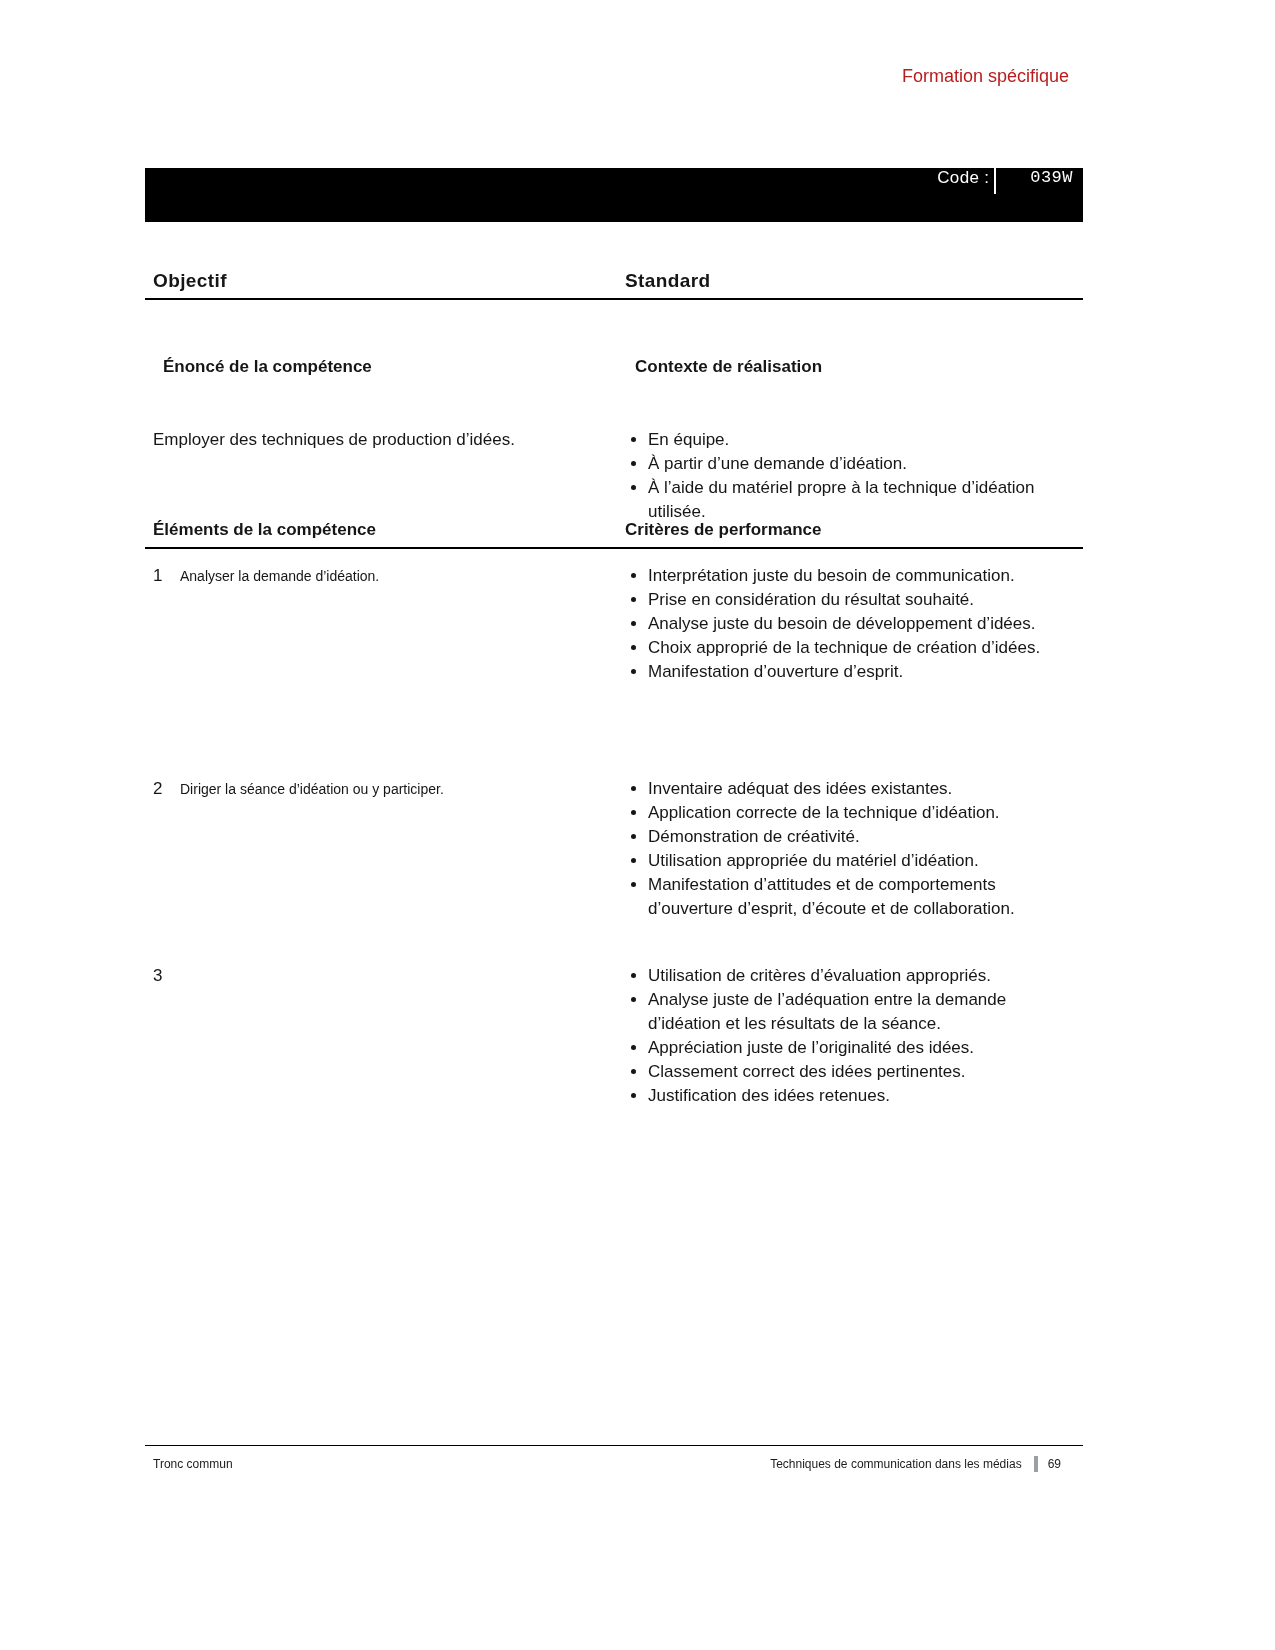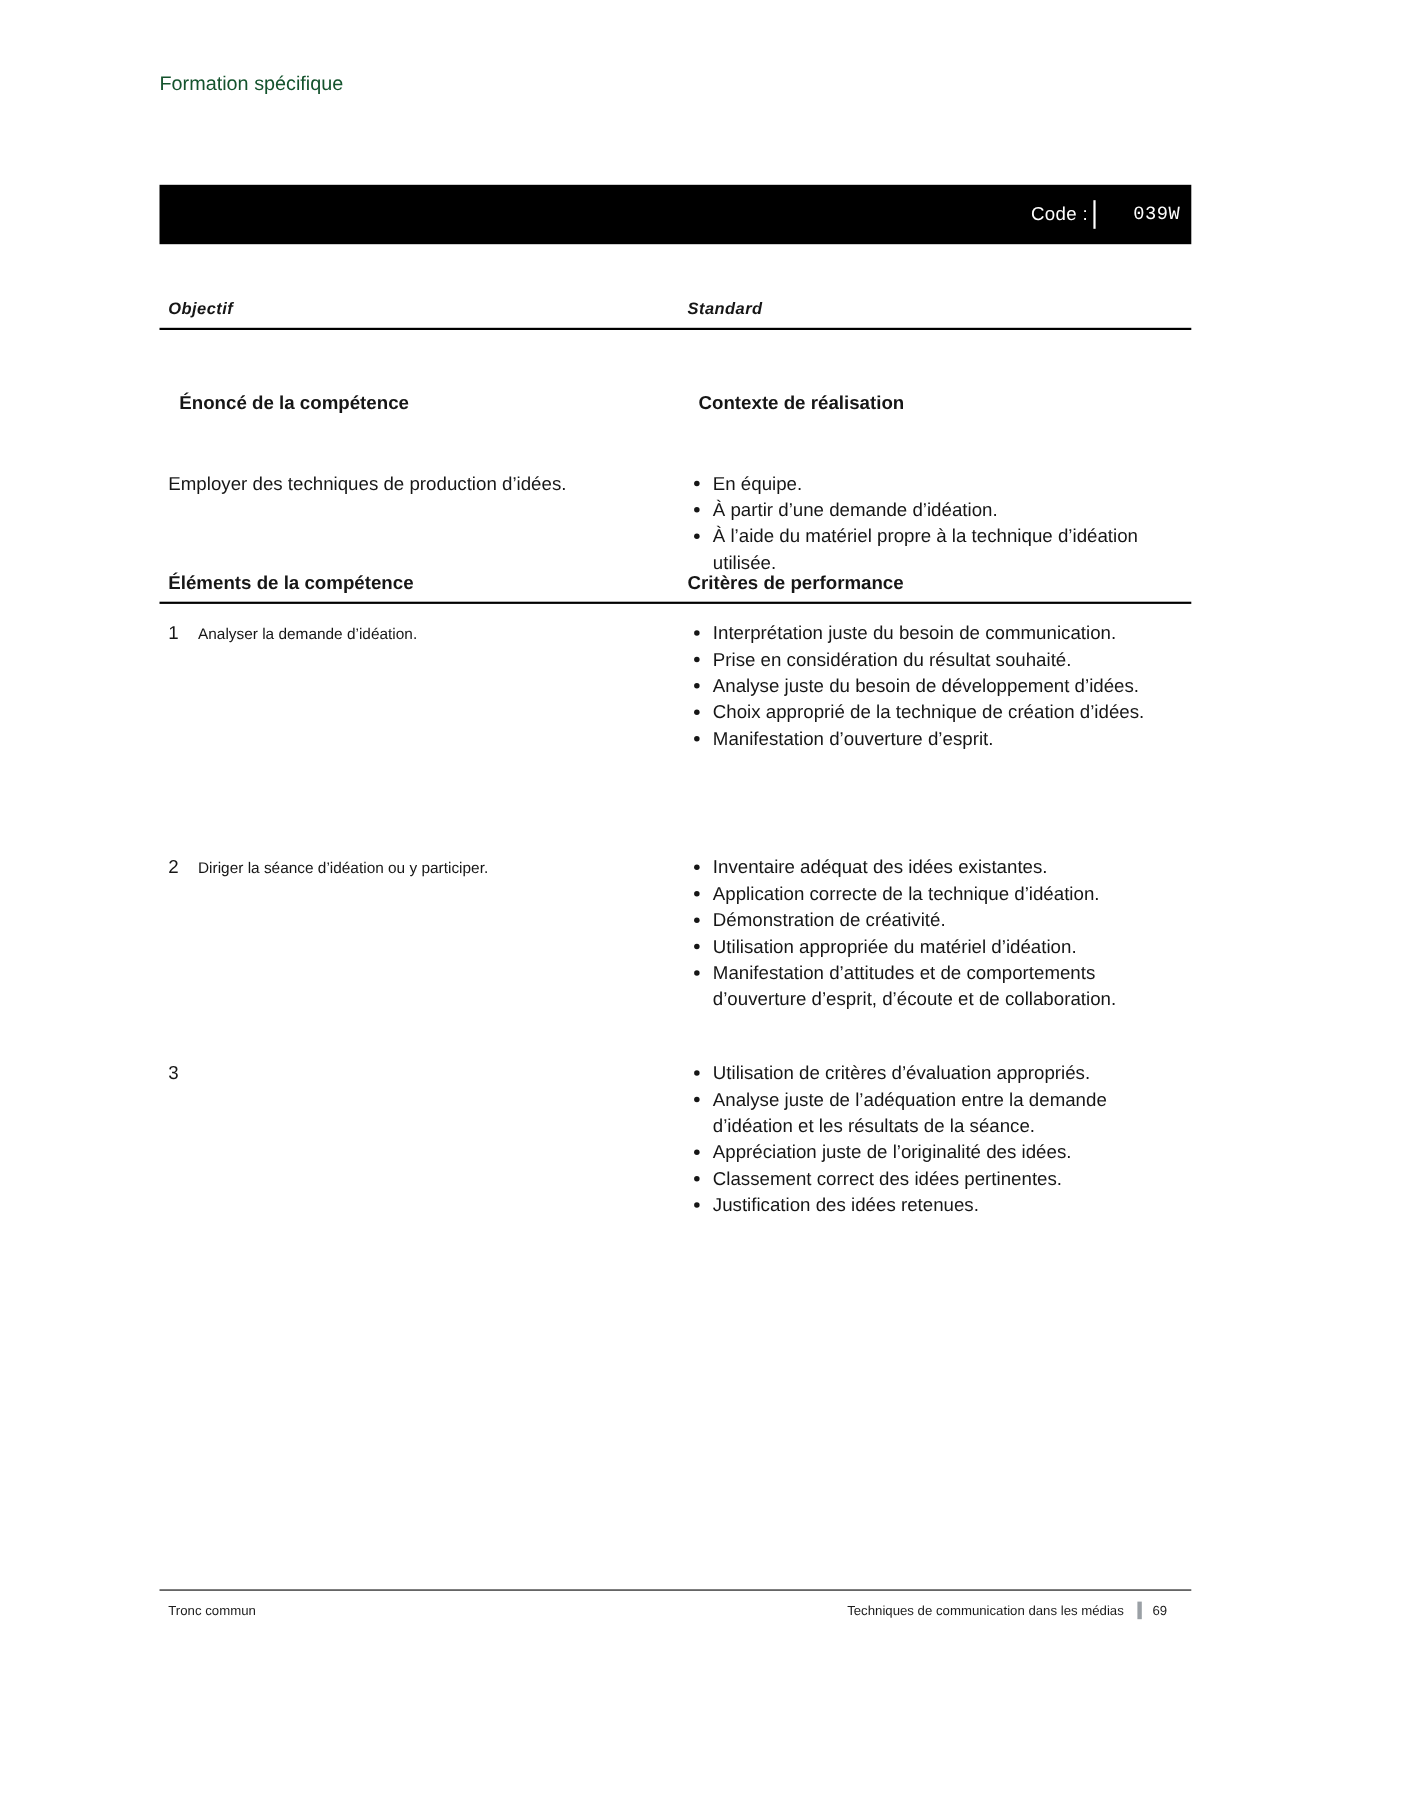--- a/index.html
+++ b/index.html
@@ -12,32 +12,32 @@
     background: #ffffff;
     font-family: "Liberation Sans", sans-serif;
     color: #161616;
     overflow: hidden;
   }
   .abs { position: absolute; }
 
   
   .meta-header {
     top: 66px; left: 145px; width: 938px;
-    text-align: left;
+    text-align: right;
     padding-right: 14px;
     font-size: 18px;
-    color: #14532d;
+    color: #b91c1c;
   }
 
   
   .banner {
     top: 168px; left: 145px; width: 938px; height: 54px;
     background: #000000;
     display: flex;
-    align-items: center;
+    align-items: flex-start;
     justify-content: flex-end;
     padding-right: 10px;
     color: #ffffff;
     font-size: 17px;
   }
   .banner .code-label { letter-spacing: 0.3px; }
   .banner .caret {
     width: 2px; height: 26px;
     background: #ffffff;
     margin-left: 5px;
@@ -53,23 +53,22 @@
   .cell-left { padding-left: 8px; padding-right: 30px; }
   .cell-right { padding-right: 2px; }
 
   
   .col-titles {
     top: 270px;
     padding-bottom: 6px;
     border-bottom: 2px solid #000;
   }
   .col-title {
-    font-size: 15px;
+    font-size: 19px;
     font-weight: bold;
-    font-style: italic;
     letter-spacing: 0.4px;
     line-height: 22px;
   }
 
   .sub-heading {
     font-size: 17px;
     font-weight: bold;
     line-height: 20px;
   }
   .sec1-head { top: 357px; margin-left: 10px; }

